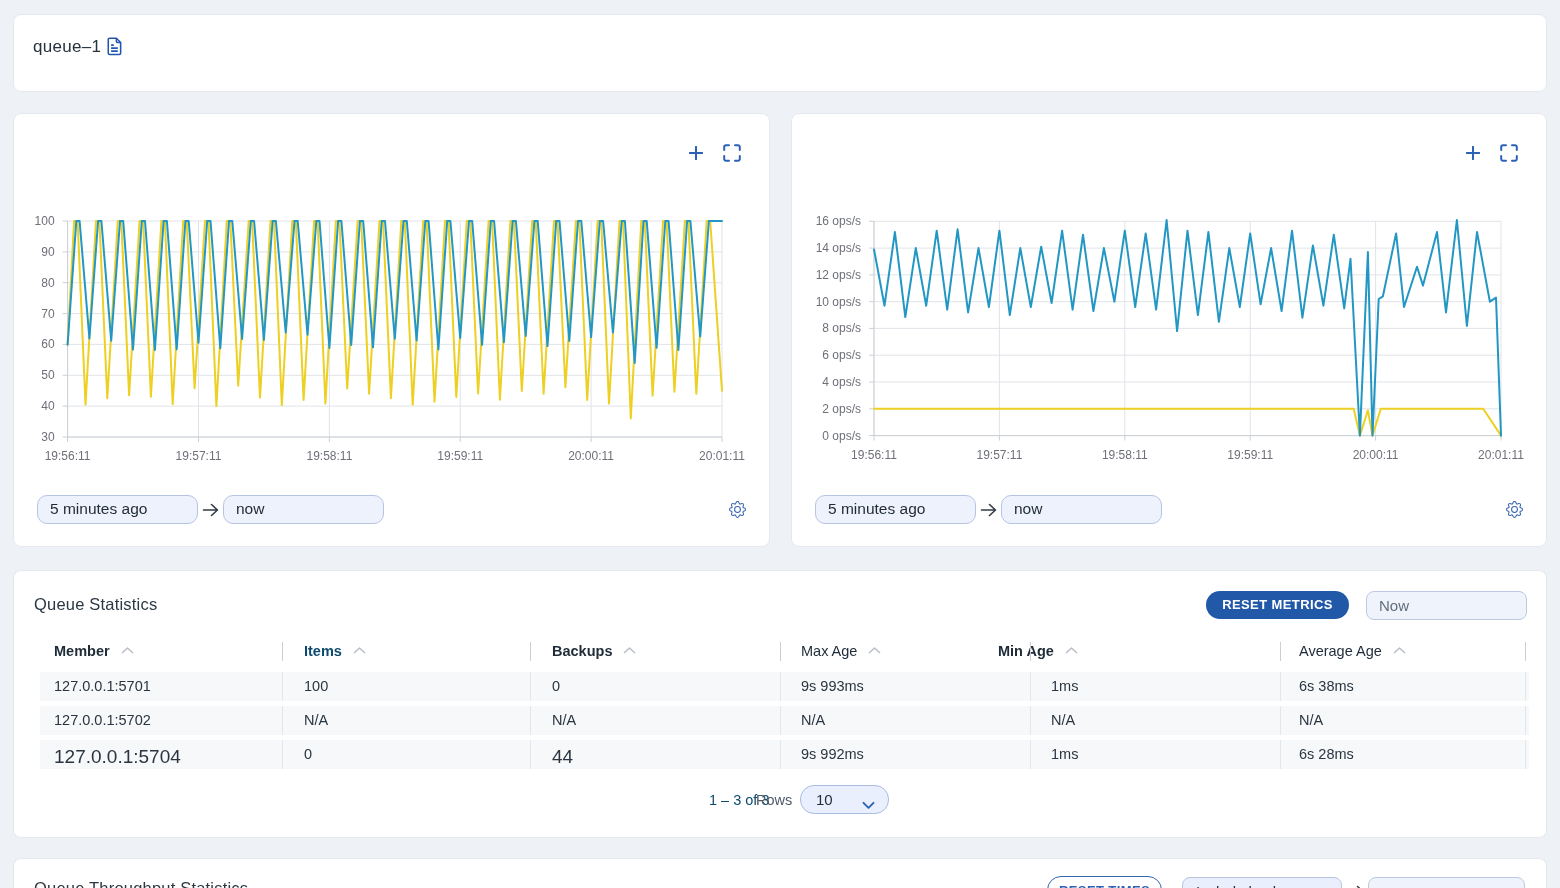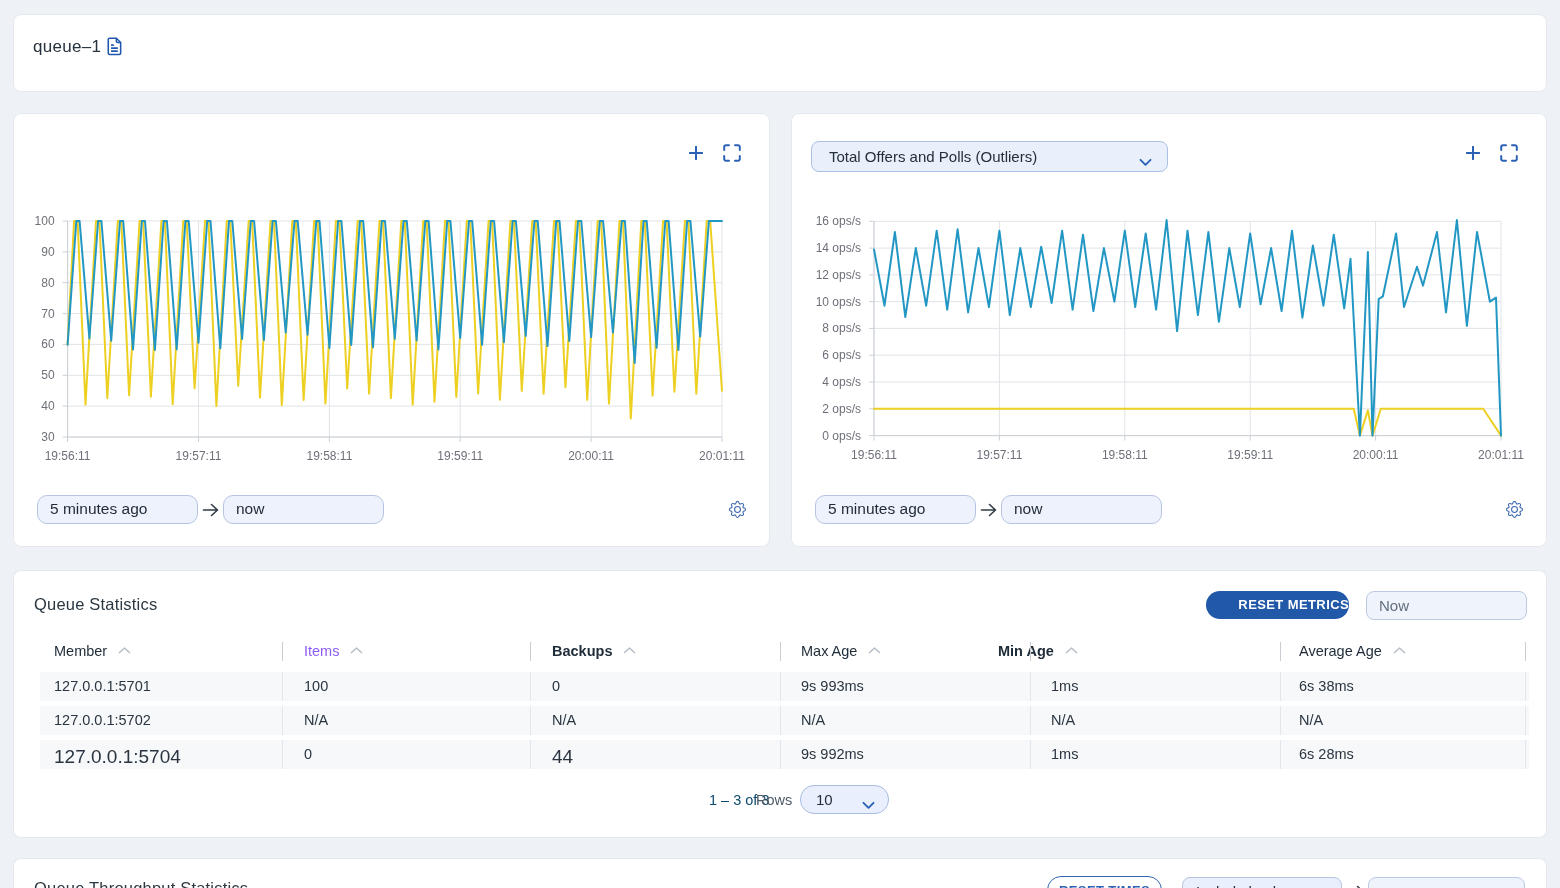--- a/index.html
+++ b/index.html
@@ -131,26 +131,20 @@
 <text x="70.0" y="326.6" text-anchor="end" font-size="12" fill="#6e7079" font-family="Liberation Sans, sans-serif">0 ops/s</text>
 <text x="83.0" y="345.6" text-anchor="middle" font-size="12" fill="#6e7079" font-family="Liberation Sans, sans-serif">19:56:11</text>
 <text x="208.4" y="345.6" text-anchor="middle" font-size="12" fill="#6e7079" font-family="Liberation Sans, sans-serif">19:57:11</text>
 <text x="333.8" y="345.6" text-anchor="middle" font-size="12" fill="#6e7079" font-family="Liberation Sans, sans-serif">19:58:11</text>
 <text x="459.2" y="345.6" text-anchor="middle" font-size="12" fill="#6e7079" font-family="Liberation Sans, sans-serif">19:59:11</text>
 <text x="584.6" y="345.6" text-anchor="middle" font-size="12" fill="#6e7079" font-family="Liberation Sans, sans-serif">20:00:11</text>
 <text x="710.0" y="345.6" text-anchor="middle" font-size="12" fill="#6e7079" font-family="Liberation Sans, sans-serif">20:01:11</text>
 <polyline points="83.0,295.8 562.7,295.8 568.9,322.6 576.9,297.2 581.5,322.6 589.8,295.8 692.2,295.8 710.0,322.6" fill="none" stroke="#edd021" stroke-width="2" stroke-linejoin="round" stroke-linecap="round"></polyline>
 <polyline points="83.0,136.4 93.5,192.7 103.9,119.0 114.3,204.1 124.8,135.1 135.2,192.7 145.7,117.7 156.2,196.7 166.6,116.3 177.1,199.4 187.5,135.1 197.9,194.0 208.4,117.7 218.8,202.1 229.3,135.1 239.8,194.0 250.2,133.7 260.6,190.0 271.1,117.7 281.6,196.7 292.0,121.7 302.4,198.0 312.9,135.1 323.4,188.7 333.8,117.7 344.2,194.0 354.7,120.4 365.1,196.7 375.6,107.0 386.1,218.1 396.5,117.7 406.9,202.1 417.4,119.0 427.9,208.8 438.3,135.1 448.8,194.0 459.2,120.4 469.6,191.3 480.1,135.1 490.6,198.0 501.0,117.7 511.4,204.7 521.9,132.4 532.4,192.7 542.8,121.7 553.2,195.4 559.5,145.8 568.9,322.6 576.9,139.1 581.5,322.6 587.7,186.0 591.9,183.3 605.1,120.4 613.0,194.0 626.0,153.8 632.0,172.6 646.0,119.0 655.0,199.4 665.9,107.0 675.9,212.8 686.0,119.0 698.9,188.7 705.0,184.6 710.0,322.6" fill="none" stroke="#2397c4" stroke-width="2" stroke-linejoin="round" stroke-linecap="round"></polyline>
 </svg>
-  <div style="position:absolute;left:20px;top:28px;width:357px;height:31px;background:#e9effb;border:1px solid #a9bfe4;border-radius:8px;box-sizing:border-box">
-<span style="position:absolute;left:17px;top:6px;font-size:15px;color:#232f3a">Total Offers and Polls (Outliers)</span>
-<span style="position:absolute;right:15px;top:11px"><svg width="13" height="9" viewBox="0 0 13 9">
-          <path d="M1.5 1.8 6.5 6.8l5-5" fill="none" stroke="#2c62b5" stroke-width="1.9" stroke-linecap="round" stroke-linejoin="round"></path>
-        </svg></span>
-    </div>
   <svg width="14" height="14" viewBox="0 0 14 14" style="position:absolute;left:675px;top:33px">
 <path d="M7 .8v12.4M.8 7h12.4" stroke="#2c62b5" stroke-width="2" stroke-linecap="round"></path>
     </svg>
   <svg width="18" height="18" viewBox="0 0 18 18" style="position:absolute;left:709px;top:31px">
 <path d="M1.2 6V3a1.8 1.8 0 0 1 1.8-1.8h3M12 1.2h3A1.8 1.8 0 0 1 16.8 3v3M16.8 12v3a1.8 1.8 0 0 1-1.8 1.8h-3M6 16.8H3A1.8 1.8 0 0 1 1.2 15v-3" fill="none" stroke="#2c62b5" stroke-width="2" stroke-linecap="round"></path>
     </svg>
   <div style="position:absolute;left:24px;top:382px;width:161px;height:29px;background:#edf2fc;border:1px solid #b6c4e2;border-radius:10px;box-sizing:border-box">
 <span style="position:absolute;left:12px;top:4px;font-size:15.5px;color:#1f2a35">5 minutes ago</span>
     </div>
   <span style="position:absolute;left:189px;top:389px"><svg width="18" height="16" viewBox="0 0 18 16">
@@ -160,28 +154,28 @@
 <span style="position:absolute;left:12px;top:4px;font-size:15.5px;color:#1f2a35">now</span>
     </div>
   <span style="position:absolute;left:715px;top:388px"><svg width="17" height="17" viewBox="0 0 16 16">
         <path fill="#3b67b0" d="M9.796 1.343c-.527-1.79-3.065-1.79-3.592 0l-.094.319a.873.873 0 0 1-1.255.52l-.292-.16c-1.64-.892-3.433.902-2.54 2.541l.159.292a.873.873 0 0 1-.52 1.255l-.319.094c-1.79.527-1.79 3.065 0 3.592l.319.094a.873.873 0 0 1 .52 1.255l-.16.292c-.892 1.64.901 3.434 2.541 2.54l.292-.159a.873.873 0 0 1 1.255.52l.094.319c.527 1.79 3.065 1.79 3.592 0l.094-.319a.873.873 0 0 1 1.255-.52l.292.16c1.64.893 3.434-.902 2.54-2.541l-.159-.292a.873.873 0 0 1 .52-1.255l.319-.094c1.79-.527 1.79-3.065 0-3.592l-.319-.094a.873.873 0 0 1-.52-1.255l.16-.292c.893-1.64-.902-3.433-2.541-2.54l-.292.159a.873.873 0 0 1-1.255-.52l-.094-.319zm-2.633.283c.246-.835 1.428-.835 1.674 0l.094.319a1.873 1.873 0 0 0 2.693 1.115l.291-.16c.764-.415 1.6.42 1.184 1.185l-.159.292a1.873 1.873 0 0 0 1.116 2.692l.318.094c.835.246.835 1.428 0 1.674l-.319.094a1.873 1.873 0 0 0-1.115 2.693l.16.291c.415.764-.42 1.6-1.185 1.184l-.291-.159a1.873 1.873 0 0 0-2.693 1.116l-.094.318c-.246.835-1.428.835-1.674 0l-.094-.319a1.873 1.873 0 0 0-2.692-1.115l-.292.16c-.764.415-1.6-.42-1.184-1.185l.159-.291A1.873 1.873 0 0 0 1.945 8.93l-.319-.094c-.835-.246-.835-1.428 0-1.674l.319-.094A1.873 1.873 0 0 0 3.06 4.377l-.16-.292c-.415-.764.42-1.6 1.185-1.184l.292.159a1.873 1.873 0 0 0 2.692-1.115l.094-.319z"></path>
         <path fill="#3b67b0" d="M8 5.754a2.246 2.246 0 1 0 0 4.492 2.246 2.246 0 0 0 0-4.492zM4.754 8a3.246 3.246 0 1 1 6.492 0 3.246 3.246 0 0 1-6.492 0z"></path>
       </svg></span>
 </div>
 
 <div class="card" style="left:13px;top:570px;width:1534px;height:268px">
   <span style="position:absolute;left:21px;top:25px;font-size:16.5px;color:#2b3842;letter-spacing:0.2px">Queue Statistics</span>
-  <div style="position:absolute;left:1193px;top:21px;width:143px;height:28px;background:#2158a7;border-radius:14px;color:#fff;font-size:13px;font-weight:bold;letter-spacing:0.4px;text-align:right;line-height:28px">RESET METRICS</div>
+  <div style="position:absolute;left:1193px;top:21px;width:143px;height:28px;background:#2158a7;border-radius:14px;color:#fff;font-size:13px;font-weight:bold;letter-spacing:0.4px;text-align:center;line-height:28px">RESET METRICS</div>
   <div style="position:absolute;left:1353px;top:21px;width:161px;height:29px;background:#eef3fc;border:1px solid #bdc9e2;border-radius:8px">
     <span style="position:absolute;left:12px;top:5px;font-size:15px;color:#636e7c">Now</span>
   </div>
-  <span style="position:absolute;left:41px;top:73px;font-size:14.5px;font-weight:normal;color:#1e2b38;white-space:nowrap">Member<svg width="13" height="7" viewBox="0 0 13 7" style="margin-left:11px;vertical-align:2px">
-        <path d="M1 6 6.5 1 12 6" fill="none" stroke="#b7bec7" stroke-width="1.5" stroke-linejoin="round"></path>
-      </svg></span>
-<span style="position:absolute;left:291px;top:73px;font-size:14.5px;font-weight:normal;color:#8b5cf6;white-space:nowrap">Items<svg width="13" height="7" viewBox="0 0 13 7" style="margin-left:11px;vertical-align:2px">
+  <span style="position:absolute;left:41px;top:73px;font-size:14.5px;font-weight:bold;color:#1e2b38;white-space:nowrap">Member<svg width="13" height="7" viewBox="0 0 13 7" style="margin-left:11px;vertical-align:2px">
+        <path d="M1 6 6.5 1 12 6" fill="none" stroke="#b7bec7" stroke-width="1.5" stroke-linejoin="round"></path>
+      </svg></span>
+<span style="position:absolute;left:291px;top:73px;font-size:14.5px;font-weight:bold;color:#0c4a6e;white-space:nowrap">Items<svg width="13" height="7" viewBox="0 0 13 7" style="margin-left:11px;vertical-align:2px">
         <path d="M1 6 6.5 1 12 6" fill="none" stroke="#b7bec7" stroke-width="1.5" stroke-linejoin="round"></path>
       </svg></span>
 <span style="position:absolute;left:539px;top:73px;font-size:14.5px;font-weight:bold;color:#1e2b38;white-space:nowrap">Backups<svg width="13" height="7" viewBox="0 0 13 7" style="margin-left:11px;vertical-align:2px">
         <path d="M1 6 6.5 1 12 6" fill="none" stroke="#b7bec7" stroke-width="1.5" stroke-linejoin="round"></path>
       </svg></span>
 <span style="position:absolute;left:788px;top:73px;font-size:14.5px;font-weight:normal;color:#1e2b38;white-space:nowrap">Max Age<svg width="13" height="7" viewBox="0 0 13 7" style="margin-left:11px;vertical-align:2px">
         <path d="M1 6 6.5 1 12 6" fill="none" stroke="#b7bec7" stroke-width="1.5" stroke-linejoin="round"></path>
       </svg></span>
 <span style="position:absolute;left:985px;top:73px;font-size:14.5px;font-weight:bold;color:#1e2b38;white-space:nowrap">Min Age<svg width="13" height="7" viewBox="0 0 13 7" style="margin-left:11px;vertical-align:2px">
         <path d="M1 6 6.5 1 12 6" fill="none" stroke="#b7bec7" stroke-width="1.5" stroke-linejoin="round"></path>

